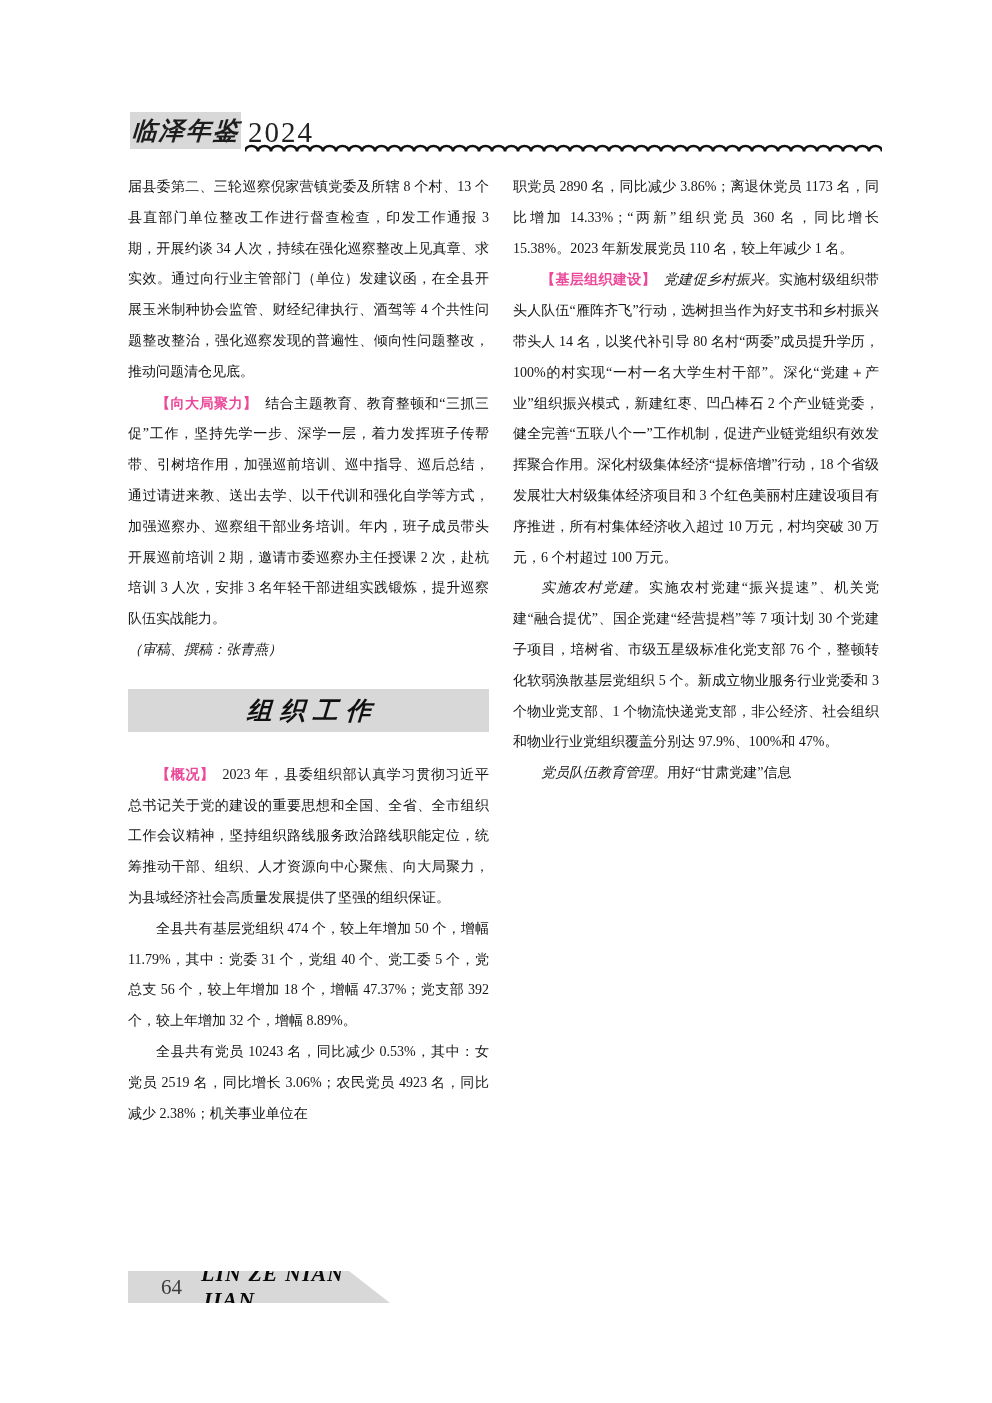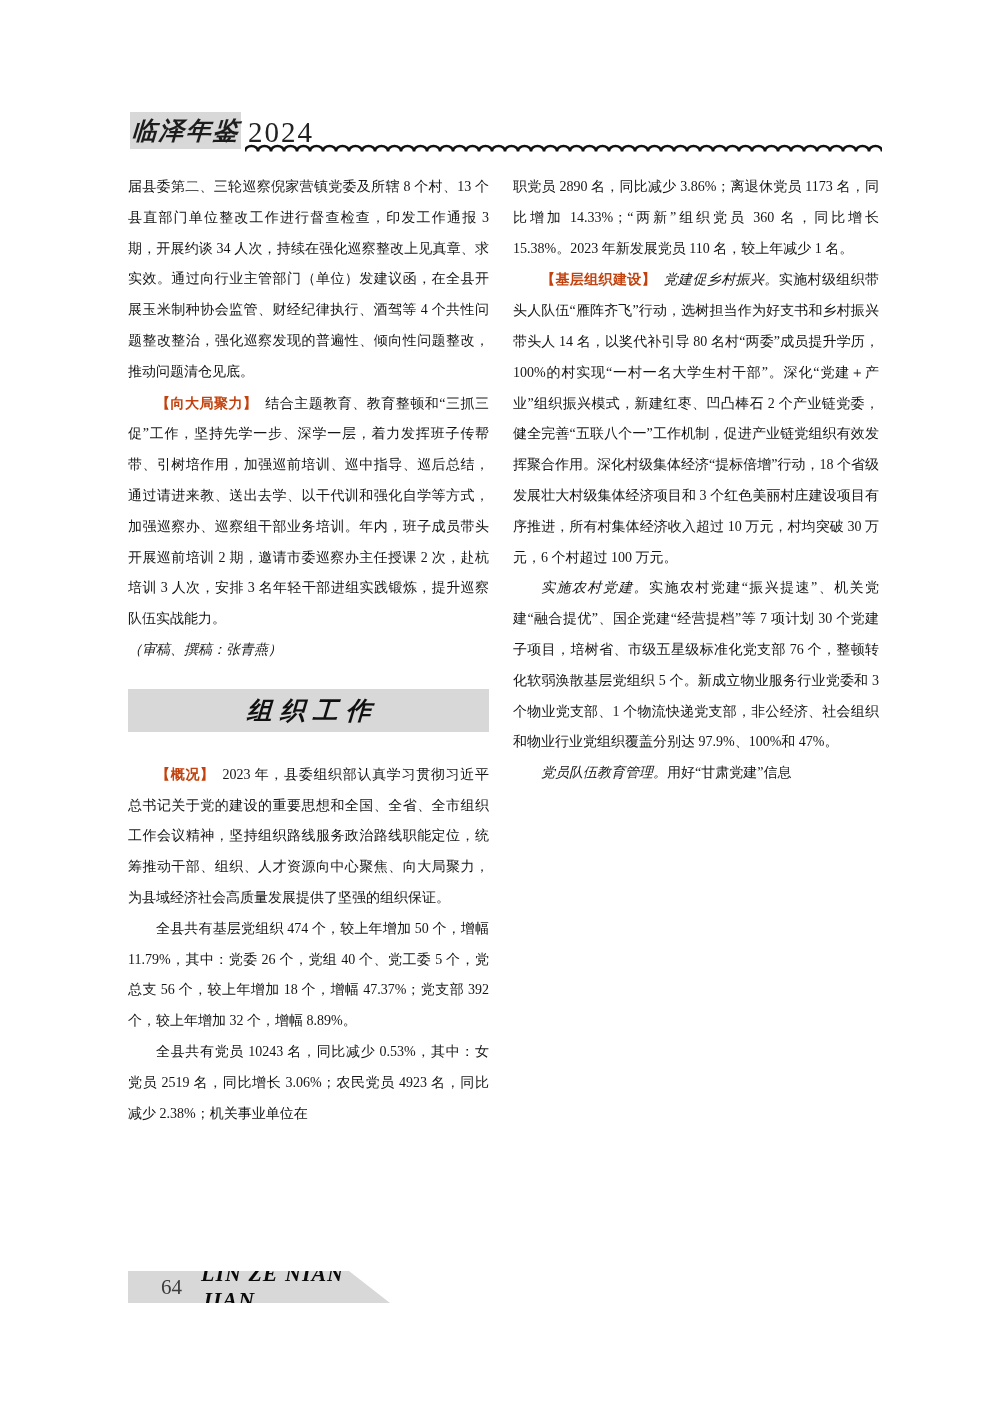--- a/index.html
+++ b/index.html
@@ -22,21 +22,21 @@
   
   .col{position:absolute;top:172px;}
   .col-left{left:128px;width:361px;}
   .col-right{left:513px;width:366px;}
   .col p{
     margin:0;font-size:14px;line-height:30.8px;text-align:justify;
     color:#151515;
   }
   .indent{text-indent:2em;}
   .entry-label{
-    font-family:"Liberation Sans",sans-serif;font-weight:700;color:#c2410c;
+    font-family:"Liberation Sans",sans-serif;font-weight:700;color:#ec4899;
     margin-right:0.55em;
   }
   .kai{font-style:italic;}
   .credit{text-align:right;font-style:italic;}
   .section-box{
     margin:23px 0 27px 0;height:43px;background:#d8d8d8;
     display:flex;align-items:center;justify-content:center;
   }
   .section-title{
     font-weight:700;font-size:25px;letter-spacing:8px;text-indent:8px;
@@ -84,21 +84,21 @@
     <p class="credit">
       <span>（审稿、撰稿：张青燕）</span>
     </p>
     <div class="section-box">
       <span class="section-title">组织工作</span>
     </div>
     <p class="indent">
       <span class="entry-label">【概况】</span><span>2023 年，县委组织部认真学习贯彻习近平总书记关于党的建设的重要思想和全国、全省、全市组织工作会议精神，坚持组织路线服务政治路线职能定位，统筹推动干部、组织、人才资源向中心聚焦、向大局聚力，为县域经济社会高质量发展提供了坚强的组织保证。</span>
     </p>
     <p class="indent">
-      <span>全县共有基层党组织 474 个，较上年增加 50 个，增幅 11.79%，其中：党委 26 个，党组 40 个、党工委 5 个，党总支 56 个，较上年增加 18 个，增幅 47.37%；党支部 392 个，较上年增加 32 个，增幅 8.89%。</span>
+      <span>全县共有基层党组织 474 个，较上年增加 50 个，增幅 11.79%，其中：党委 31 个，党组 40 个、党工委 5 个，党总支 56 个，较上年增加 18 个，增幅 47.37%；党支部 392 个，较上年增加 32 个，增幅 8.89%。</span>
     </p>
     <p class="indent">
       <span>全县共有党员 10243 名，同比减少 0.53%，其中：女党员 2519 名，同比增长 3.06%；农民党员 4923 名，同比减少 2.38%；机关事业单位在</span>
     </p>
   </div>
 
   <div class="col col-right">
     <p>
       <span>职党员 2890 名，同比减少 3.86%；离退休党员 1173 名，同比增加 14.33%；“两新”组织党员 360 名，同比增长 15.38%。2023 年新发展党员 110 名，较上年减少 1 名。</span>
     </p>

